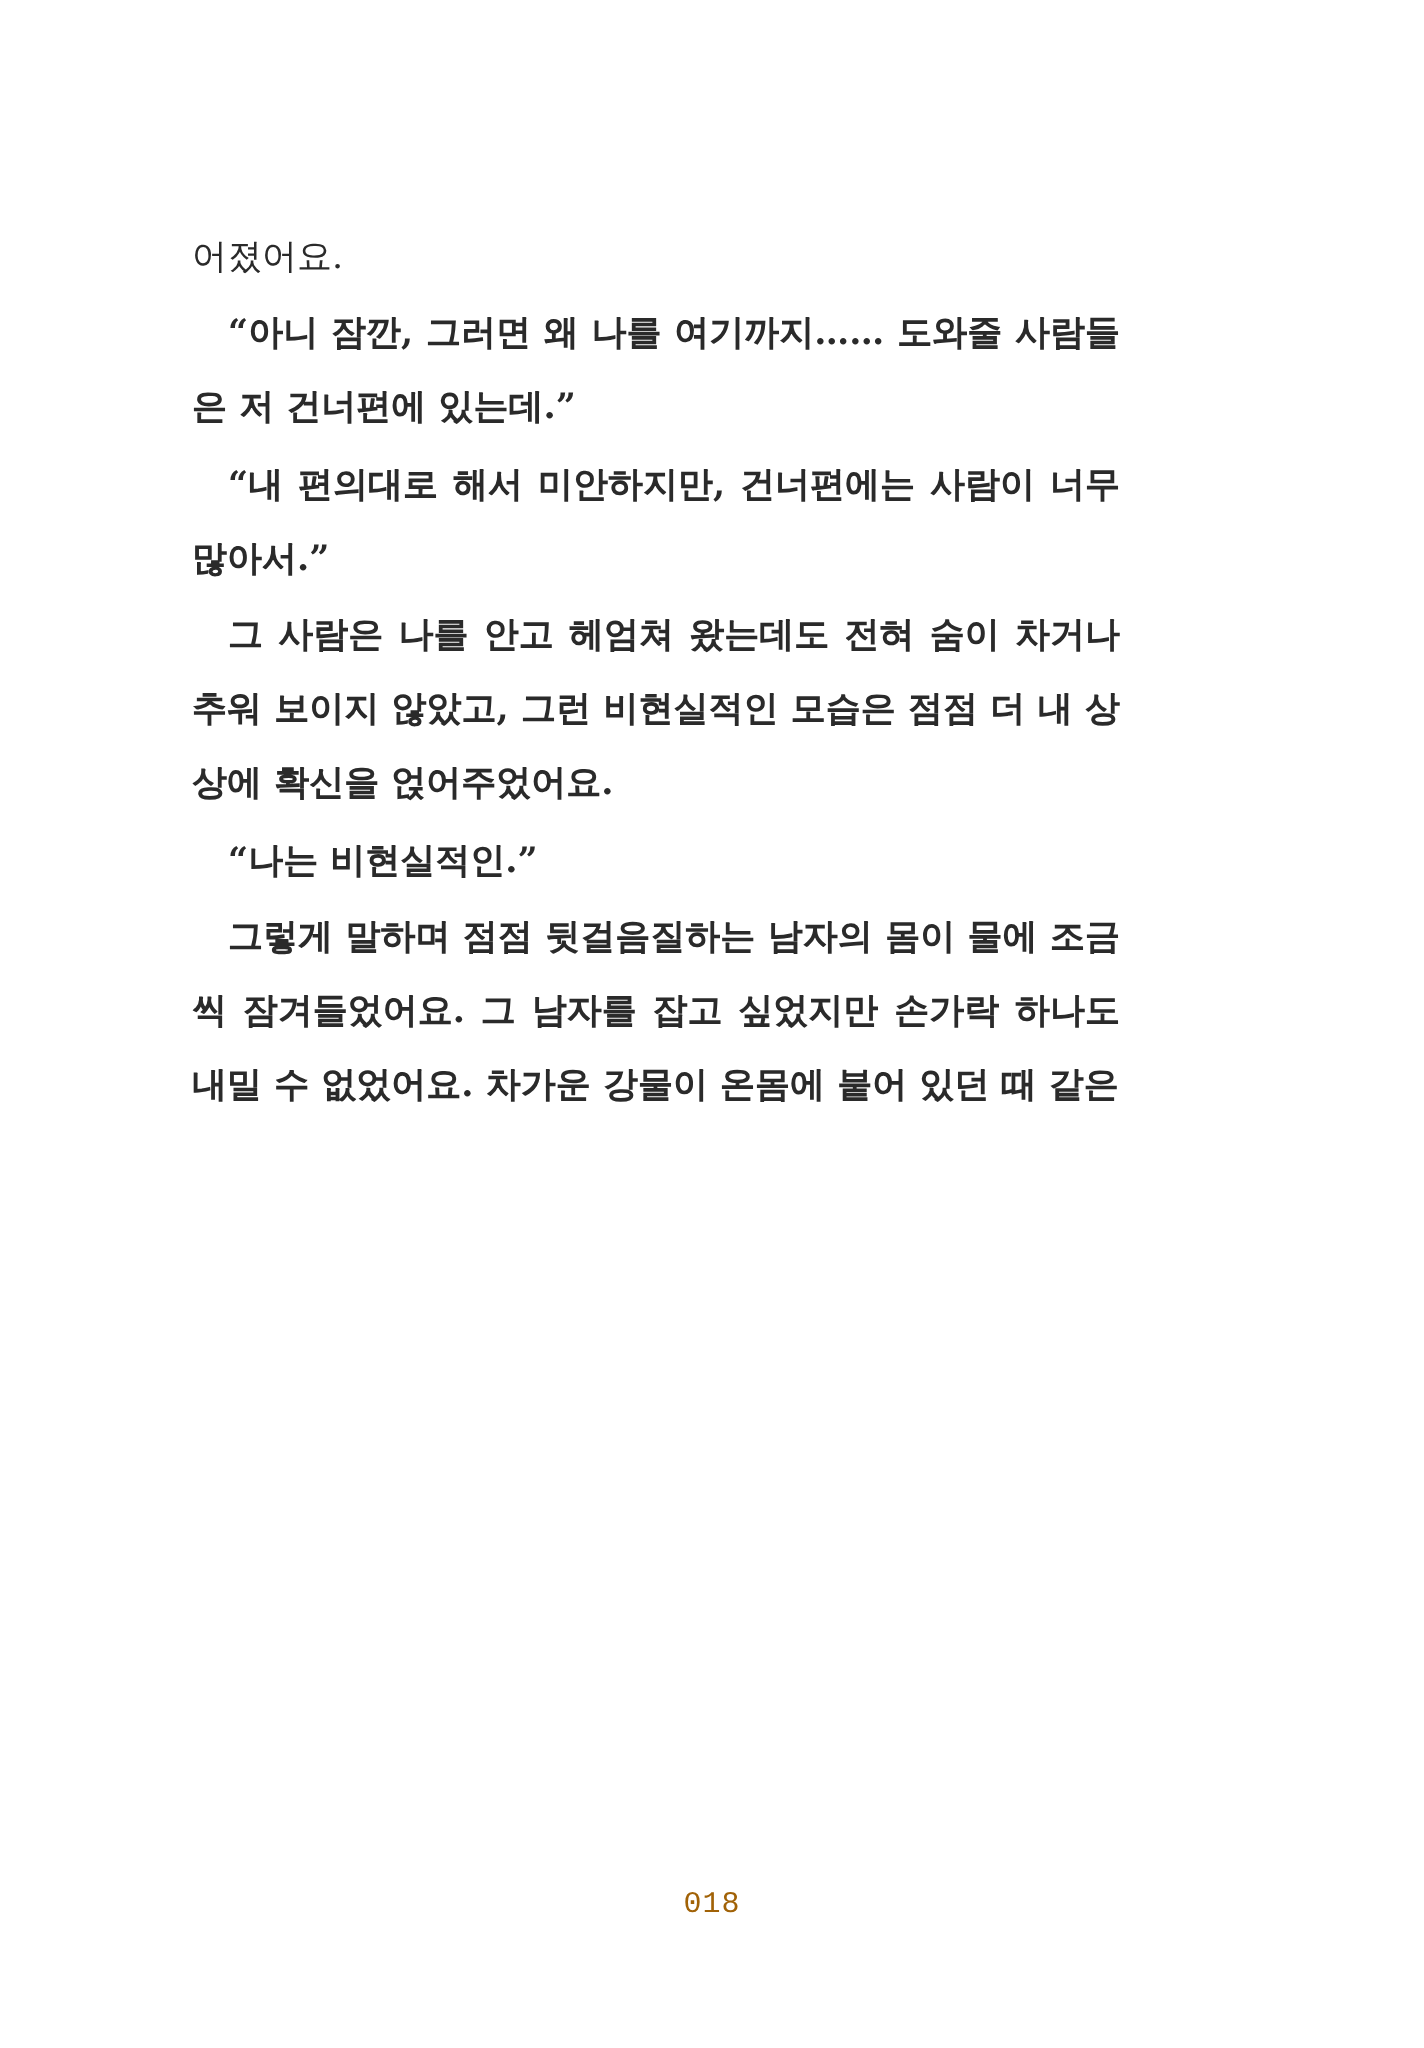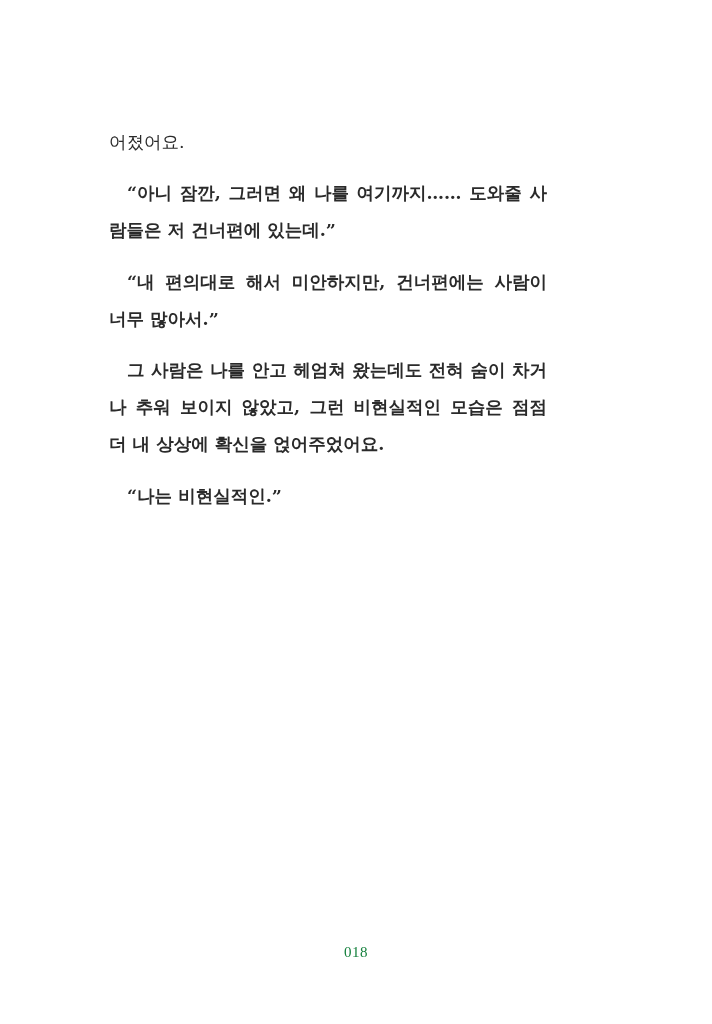--- a/index.html
+++ b/index.html
@@ -9,38 +9,39 @@
     left: 95px;
     top: 110px;
     width: 466px;
     font-family: "DejaVu Serif", "Liberation Serif", serif;
     font-size: 17.5px;
     color: #2a2a2a;
     line-height: 37.2px;
     text-align: justify;
     text-align-last: left;
   }
-  .para { margin: 14px; }
+  .para { margin: 1px; }
   .para.indent { text-indent: 18px; font-weight: bold; }
   .folio {
     position: absolute;
     left: 0;
     width: 712px;
     top: 944px;
     text-align: center;
-    font-family: Liberation Serif, serif;
+    font-family: Liberation Mono, monospace;
     font-size: 15px;
-    color: #15803d;
+    color: #a16207;
     letter-spacing: 0.5px;
   }
 </style>
 </head>
 <body>
 
 <div class="page">
   <p class="para">어졌어요.</p>
   <p class="para indent">“아니 잠깐, 그러면 왜 나를 여기까지…… 도와줄 사람들은 저 건너편에 있는데.”</p>
   <p class="para indent">“내 편의대로 해서 미안하지만, 건너편에는 사람이 너무 많아서.”</p>
   <p class="para indent">그 사람은 나를 안고 헤엄쳐 왔는데도 전혀 숨이 차거나 추워 보이지 않았고, 그런 비현실적인 모습은 점점 더 내 상상에 확신을 얹어주었어요.</p>
   <p class="para indent">“나는 비현실적인.”</p>
+  <p class="para indent">그렇게 말하며 점점 뒷걸음질하는 남자의 몸이 물에 조금씩 잠겨들었어요. 그 남자를 잡고 싶었지만 손가락 하나도 내밀 수 없었어요. 차가운 강물이 온몸에 붙어 있던 때 같은</p>
 </div>
 
 <div class="folio">018</div>
 
 </body></html>

